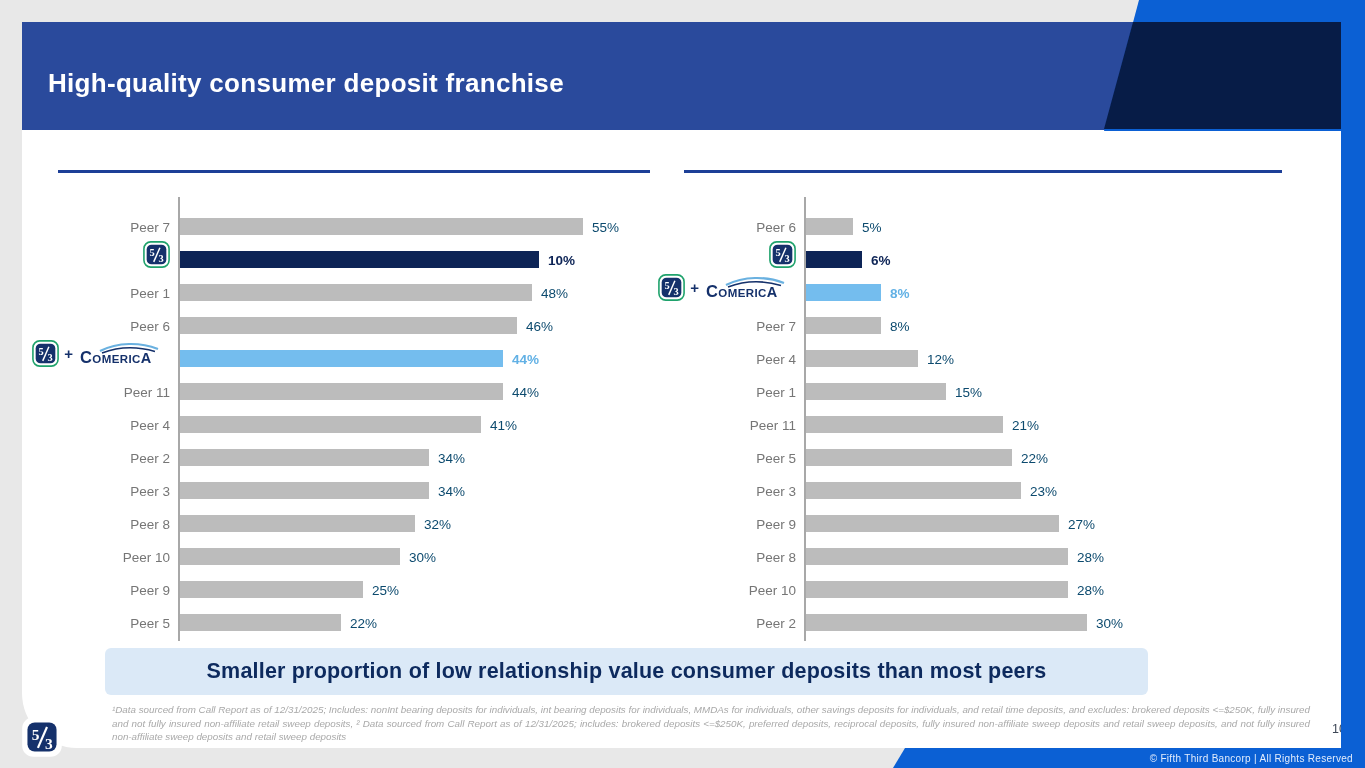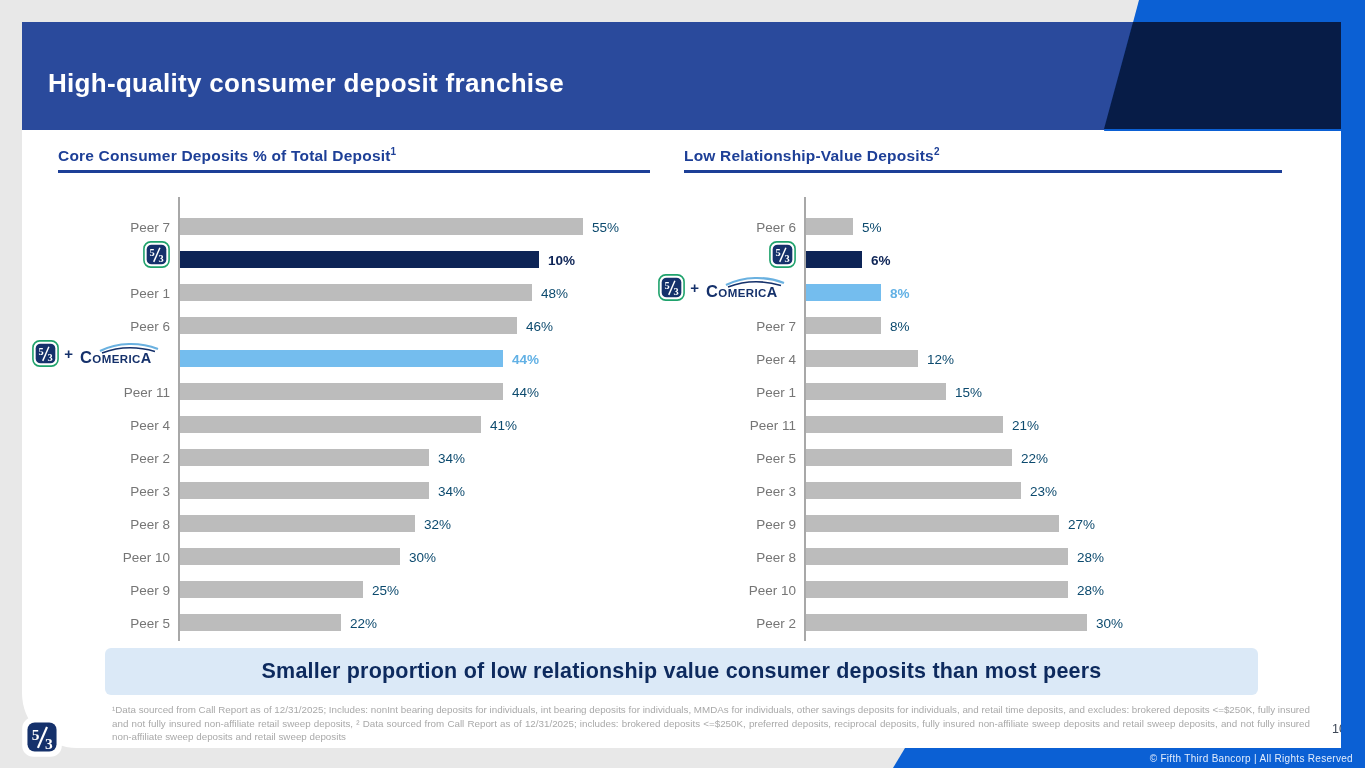--- a/index.html
+++ b/index.html
@@ -39,25 +39,25 @@
   .cbar{height:17px;flex-shrink:0;}
   .cbar.peer{background:#bcbcbc;}
   .cbar.fitb{background:#0d2456;}
   .cbar.fitb_cma{background:#74bdee;}
   .cval{margin-left:9px;font-size:13.5px;color:#0c4a6e;white-space:nowrap;}
   .cval.fitb{color:#0d2456;font-weight:bold;}
   .cval.fitb_cma{color:#62b1e5;font-weight:bold;}
   .combo{display:flex;align-items:center;gap:5px;}
   .plus{color:#15316b;font-weight:bold;font-size:15px;}
   
-  .banner{position:absolute;left:83px;top:626px;width:1153px;height:47px;background:#dbe9f7;border-radius:6px;
+  .banner{position:absolute;left:83px;top:626px;width:1043px;height:47px;background:#dbe9f7;border-radius:6px;
     display:flex;align-items:center;justify-content:center;}
   .banner span{font-size:21.5px;font-weight:bold;color:#0d2a5e;letter-spacing:.2px;}
   
-  .footnote{position:absolute;left:90px;top:681px;width:1198px;font-size:9.8px;
+  .footnote{position:absolute;left:90px;top:681px;width:1198px;font-size:9.8px;font-style:italic;
     color:#a9a9a9;line-height:1.38;text-align:justify;}
   .page-num{position:absolute;left:1290px;top:700px;width:34px;text-align:right;font-size:12.5px;color:#3d4756;}
   
   .footer-band{position:absolute;left:0;bottom:0;width:1365px;height:20px;background:#0b60d4;z-index:5;
     clip-path:polygon(905px 0,1365px 0,1365px 20px,893px 20px);
     display:flex;align-items:center;justify-content:flex-end;}
   .footer-band span{font-size:10px;color:#e2ecfc;letter-spacing:.3px;margin-right:12px;}
   .corner-logo{position:absolute;left:22px;top:717px;z-index:6;}
 </style>
 </head>
@@ -65,26 +65,20 @@
 
 <div class="right-column"></div>
 <div class="accent-blue-flag"></div>
 <div class="accent-navy-flag"></div>
 
 <div class="card">
   <div class="header-band">
     <h1>High-quality consumer deposit franchise</h1>
   </div>
 
-  <div class="section-title title-left">
-    <span>Core Consumer Deposits % of Total Deposit</span><sup>1</sup>
-  </div>
-  <div class="section-title title-right">
-    <span>Low Relationship-Value Deposits</span><sup>2</sup>
-  </div>
   <div class="rule rule-left"></div>
   <div class="rule rule-right"></div>
 
   <div class="chart chart-left" id="chart0">
       <div class="axis" style="height: 444px;"></div>
       <div class="crow">
         <div class="clabel">Peer 7</div>
         <div class="cbar peer" style="width: 403px;"></div>
         <div class="cval peer">55%</div>
       </div>

